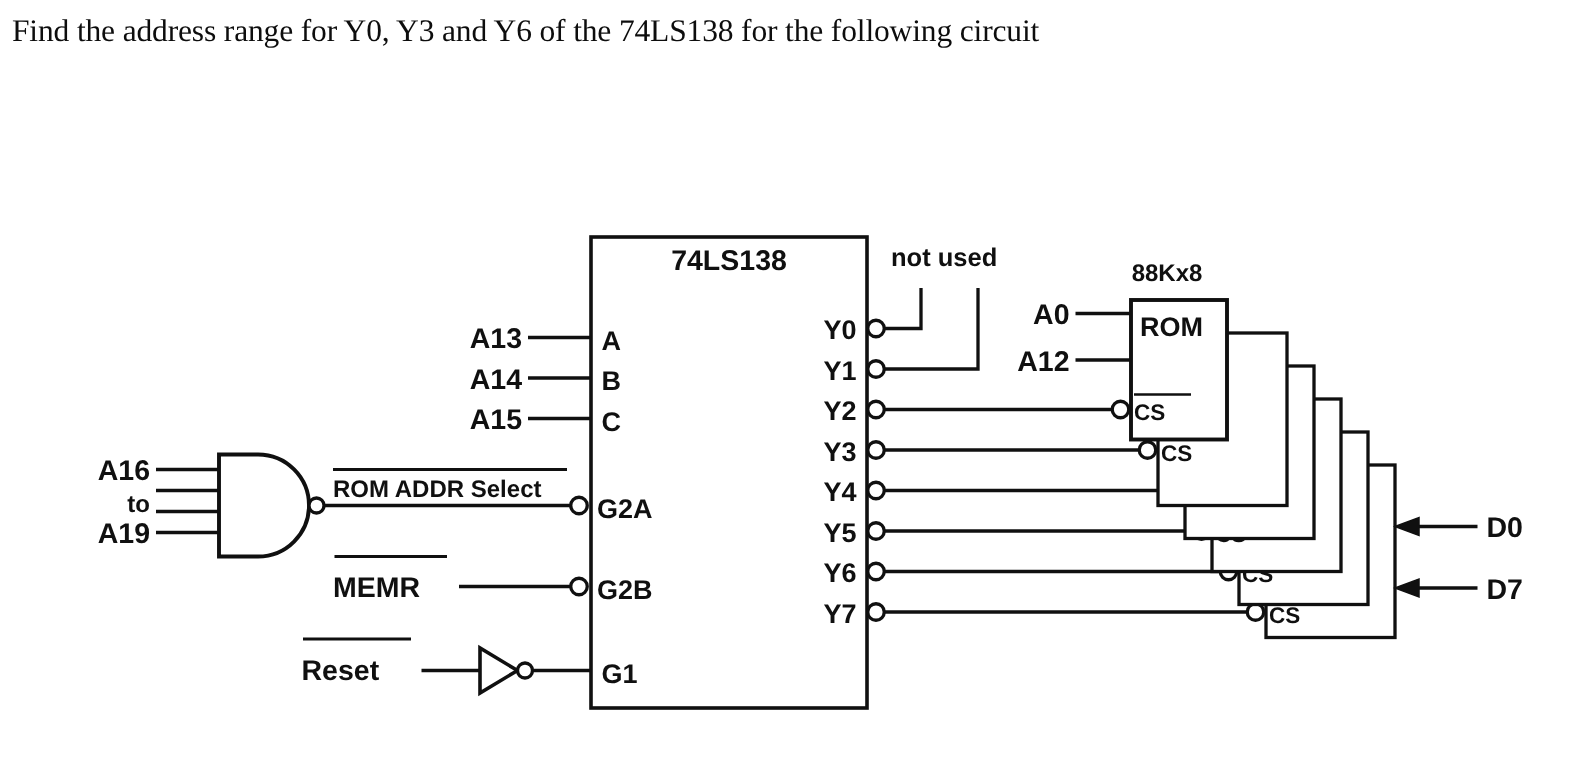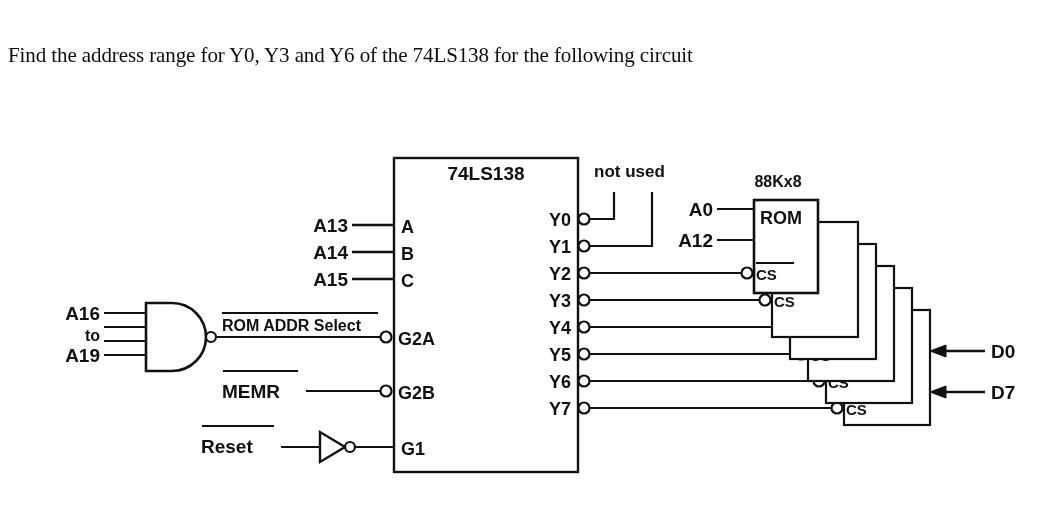--- a/index.html
+++ b/index.html
@@ -19,21 +19,20 @@
     position: absolute;
     left: 8px;
     top: 6px;
     width: 1035px;
     font-family: "Liberation Serif", serif;
     font-size: 21px;
     line-height: 28px;
     color: #0d0d0d;
     white-space: nowrap;
     letter-spacing: -0.1px;
-    margin-top: 35px;
   }
   #circuit {
     position: absolute;
     left: 0;
     top: 0;
   }
   .svg-label {
     font-family: "Liberation Sans", sans-serif;
     font-weight: bold;
     fill: #101010;

